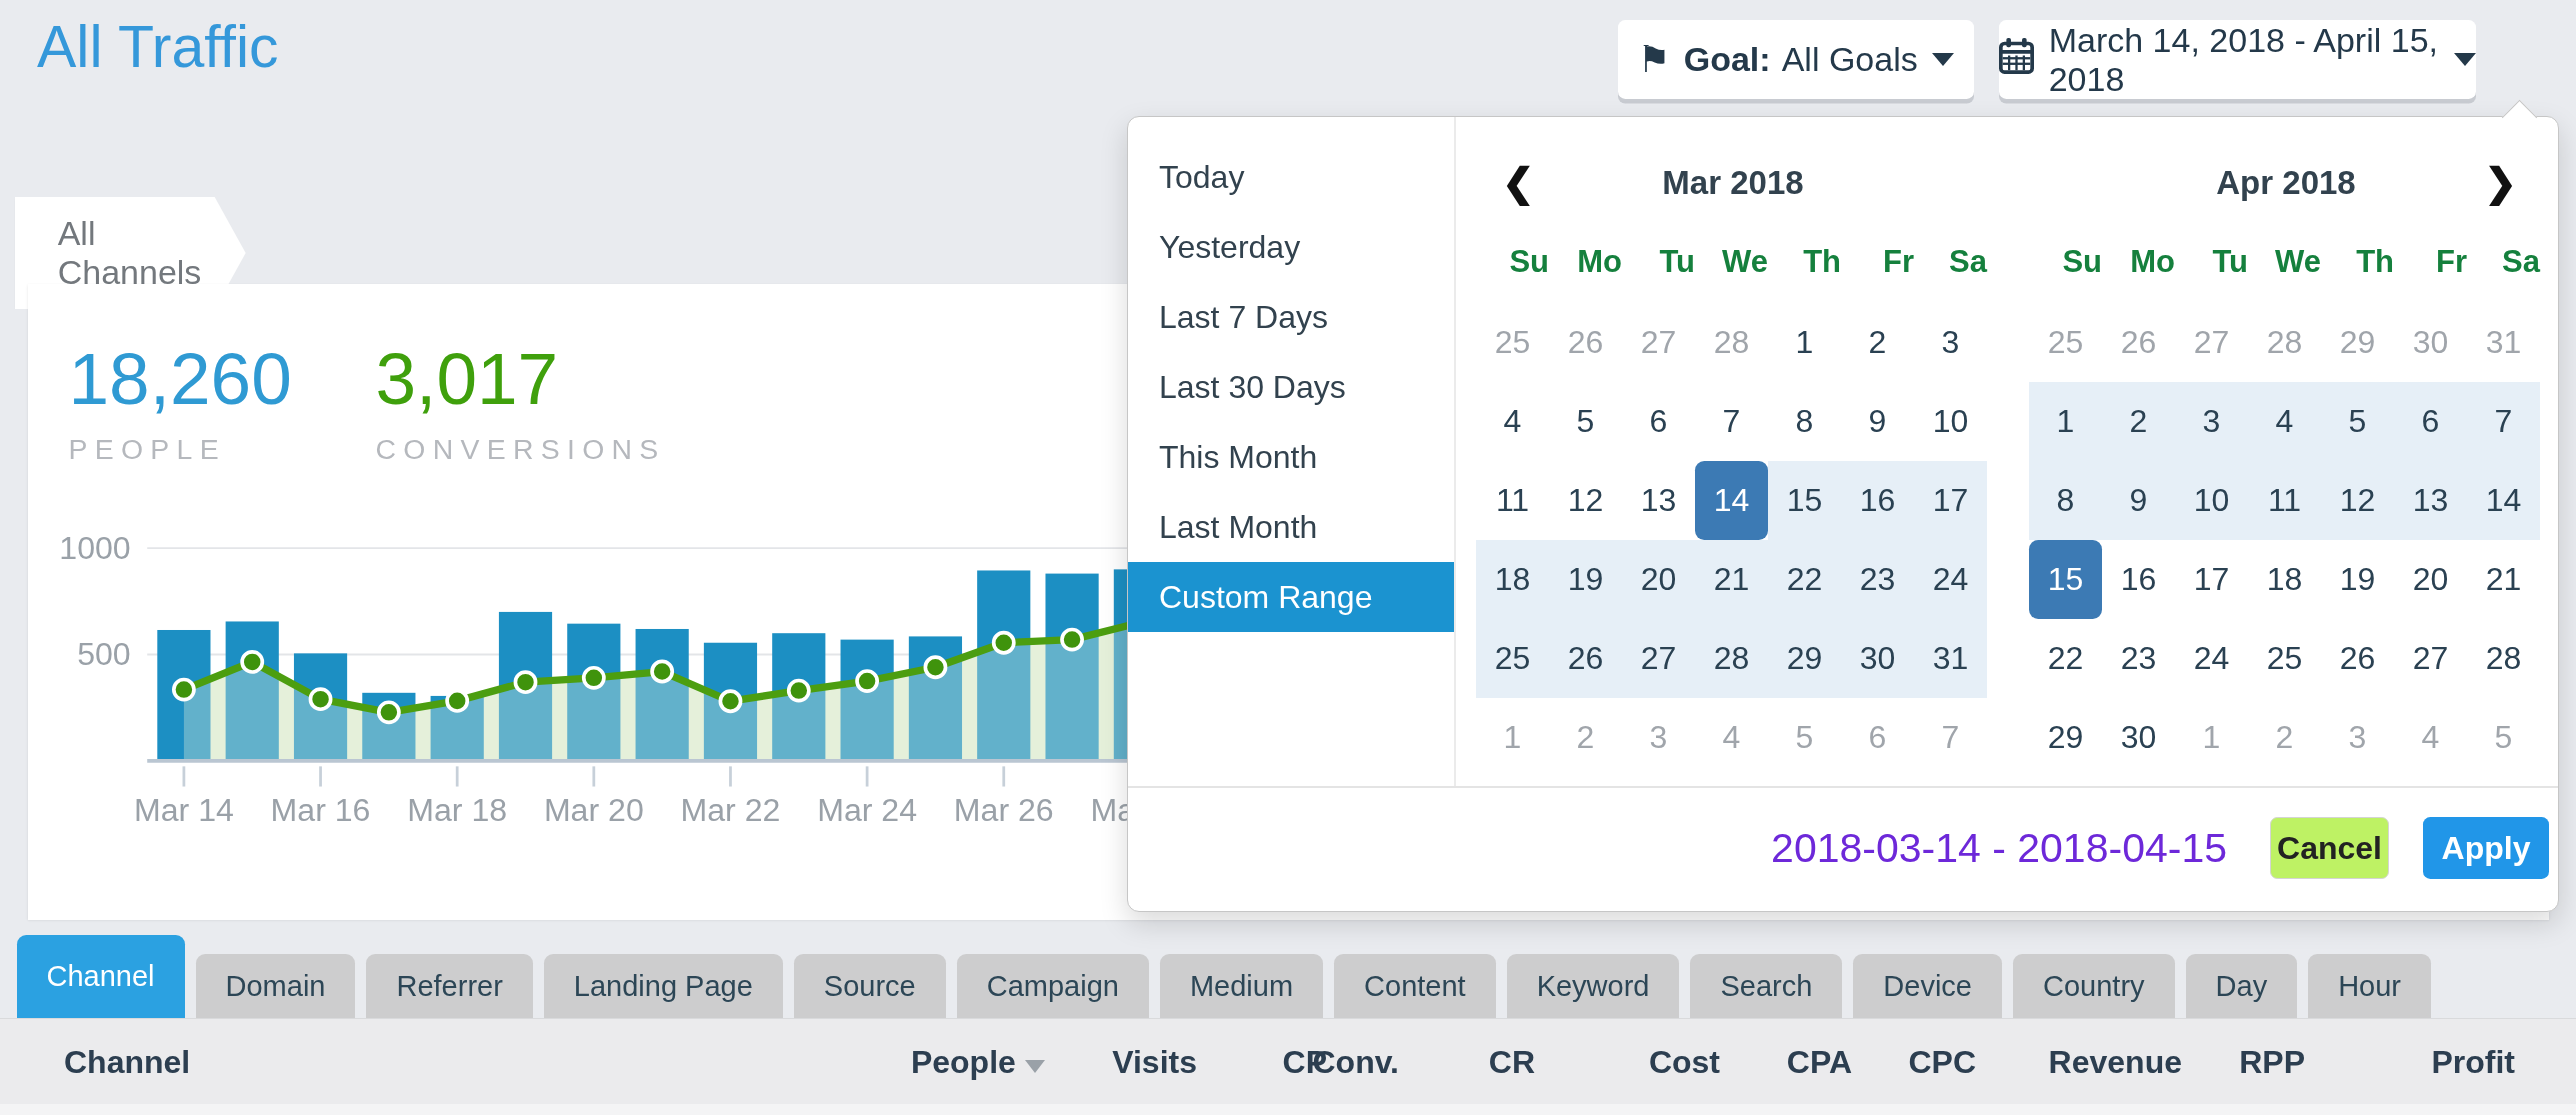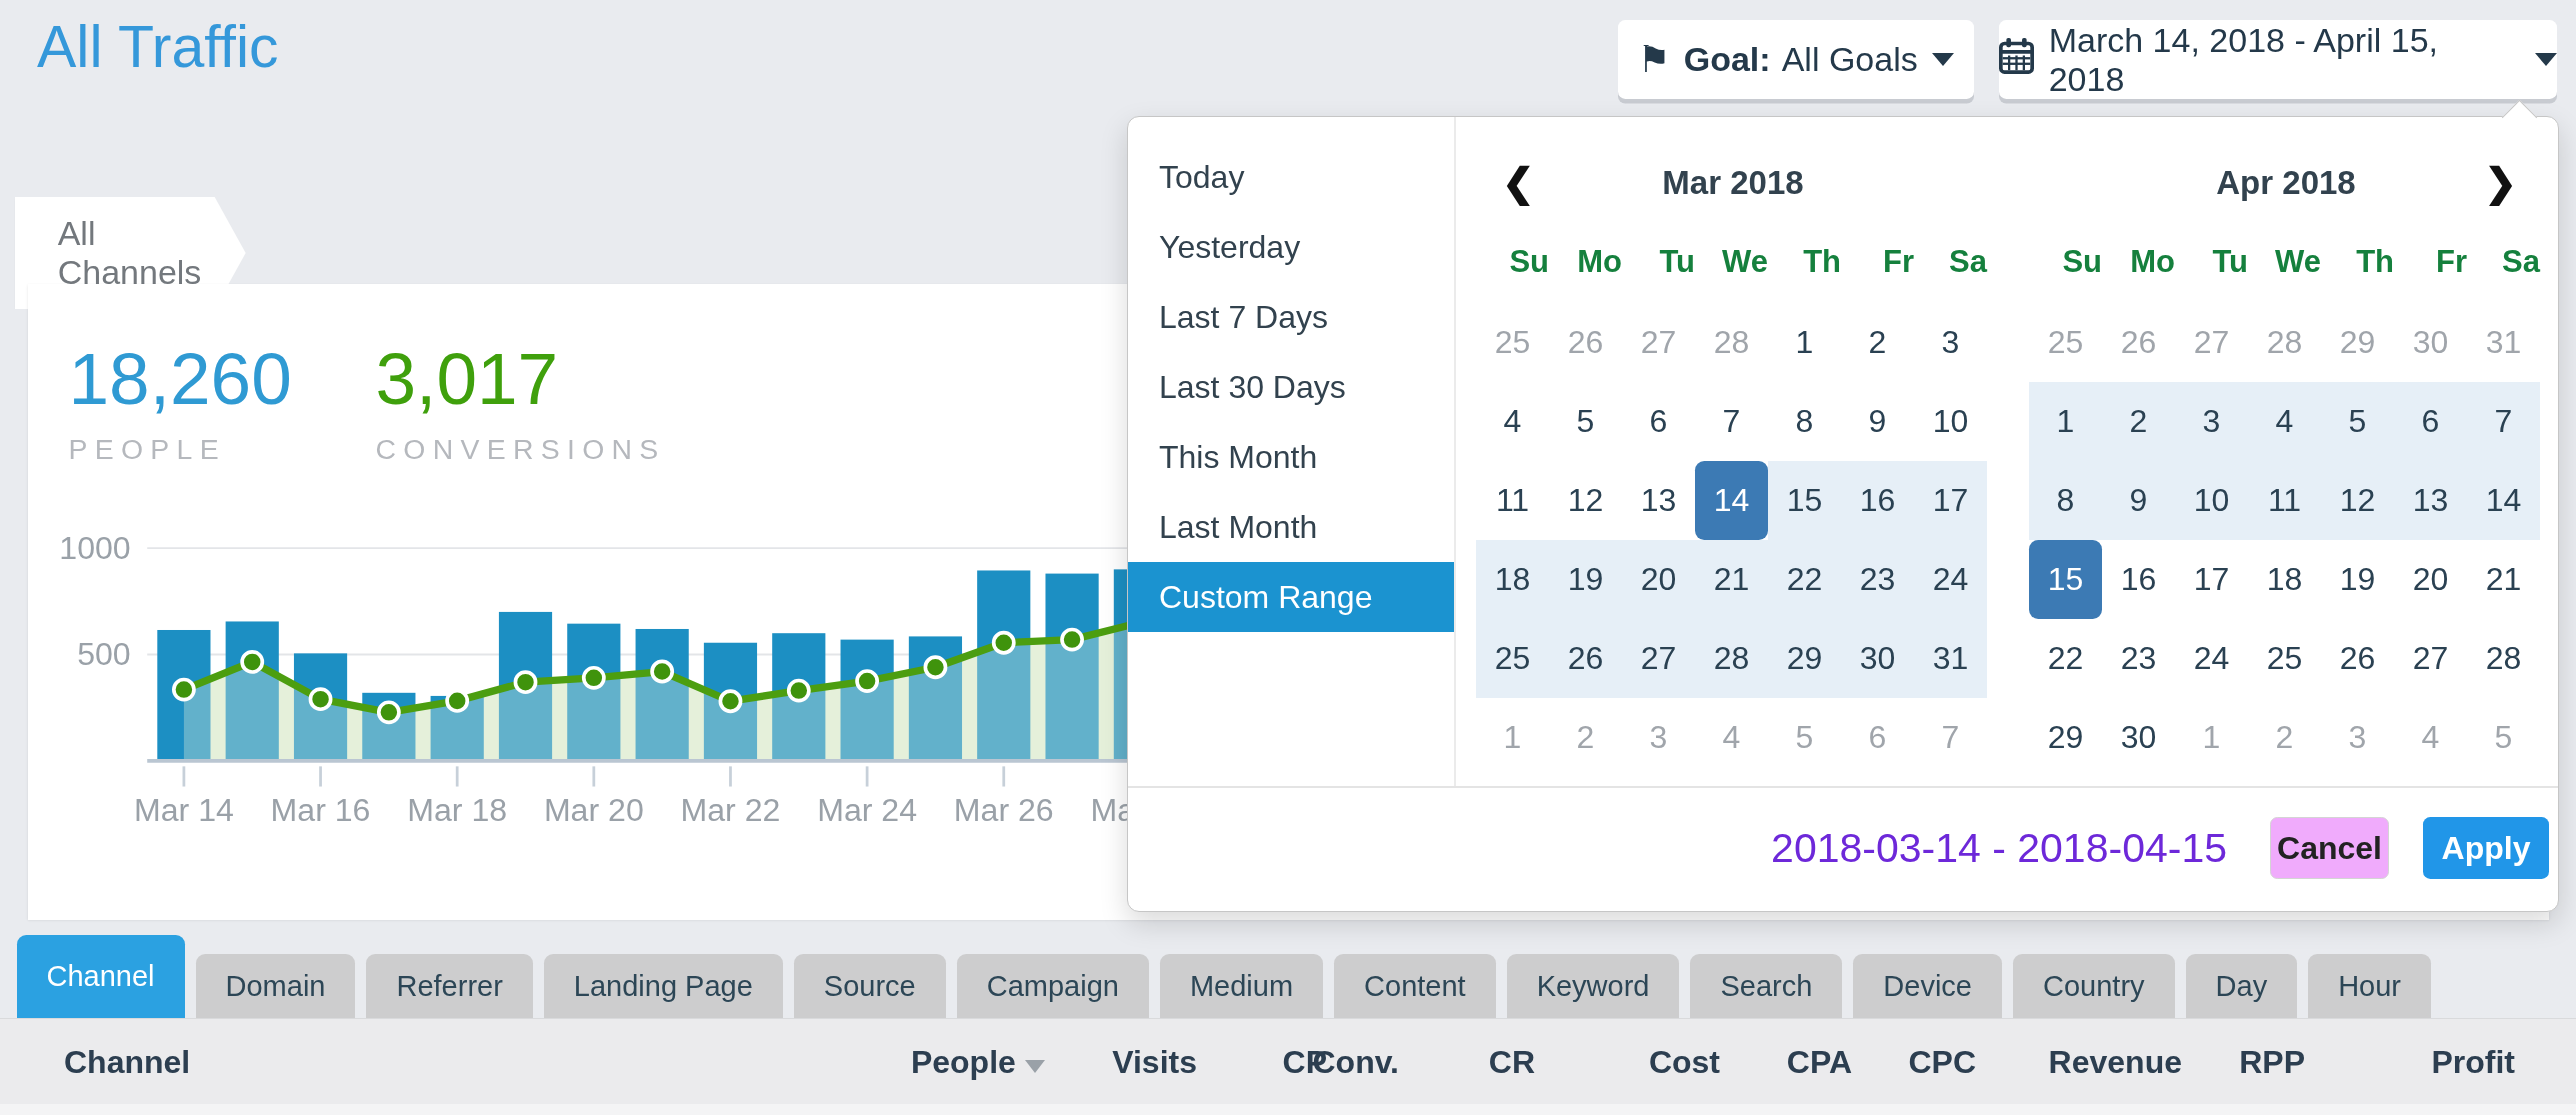--- a/index.html
+++ b/index.html
@@ -6,21 +6,21 @@
   html,body { width:2576px; height:1115px; overflow:hidden; }
   body { font-family:"Liberation Sans", sans-serif; background:#e9ebef; position:relative; }
   #app { position:absolute; inset:0; width:2576px; height:1115px; }
 
   
   .page-title { position:absolute; left:37px; top:13px; font-size:59px; color:#3598da; font-weight:400; }
   .top-btn { position:absolute; top:20px; height:79px; background:#fff; border-radius:7.3px;
              box-shadow:0 4.6px 0 rgba(160,165,172,.45); display:flex; align-items:center;
              color:#24394a; font-size:34px; cursor:pointer; }
   .goal-btn { left:1618px; width:356px; justify-content:center; }
-  .date-btn { left:1999px; width:558px; justify-content:center; }
+  .date-btn { left:1999px; width:477px; justify-content:center; }
   .flag-ico { font-size:37px; margin-right:13px; line-height:1; }
   .bold { font-weight:bold; }
   .caret-down { display:inline-block; width:0; height:0; border-left:11px solid transparent;
                 border-right:11px solid transparent; border-top:13.8px solid #24394a; margin-left:14.7px; }
   .cal-ico { margin-right:14.7px; display:inline-block; }
 
   .crumb { position:absolute; left:14.7px; top:197px; width:231px; height:112px;
            background:#fff; color:#73787d; font-size:34px; display:flex; align-items:center;
            padding-left:43px; clip-path:polygon(0 0, 200px 0, 231px 50%, 200px 100%, 0 100%);
            filter:drop-shadow(0 1.8px 1.8px rgba(0,0,0,.10)); }
@@ -61,21 +61,21 @@
   .day { width:73px; height:79px; line-height:79px; text-align:center; font-size:32px; color:#2a4152; cursor:pointer; }
   .day.m { color:#a0a5ab; }
   .day.r { background:#e6eff7; }
   .day.sel { background:#3c7ab4; color:#fff; border-radius:9.2px; }
 
   .popup-footer-line { position:absolute; left:0; top:669px; width:100%; height:1.8px; background:#e4e4e4; }
   .range-text { position:absolute; right:331px; top:701px; height:61px; line-height:61px;
                 font-size:41px; color:#6d28d9; }
   .btn { position:absolute; top:700px; height:62px; border-radius:7.3px; font-size:32px; font-weight:bold;
          display:flex; align-items:center; justify-content:center; cursor:pointer; }
-  .btn-cancel { left:1142px; width:119px; background:#f0abfc; border:1.8px solid #d4d4d4; color:#222; }
+  .btn-cancel { left:1142px; width:119px; background:#bef264; border:1.8px solid #d4d4d4; color:#222; }
   .btn-apply { left:1295px; width:126px; background:#2196e8; color:#fff; }
 
   
   .tabs { position:absolute; left:16.5px; top:935px; height:83px; display:flex; align-items:flex-end; z-index:2; }
   .tab { height:64px; line-height:64px; padding:0 30px; margin-right:11px; background:#cdcdce;
          border-radius:9.2px 9.2px 0 0; font-size:29px; color:#2c4656; cursor:pointer; white-space:nowrap; }
   .tab.active { height:83px; line-height:83px; background:#2ba1e1; color:#fff; }
 
   
   .thead { position:absolute; left:0; top:1018px; width:2576px; height:86px; background:#ebebed;

